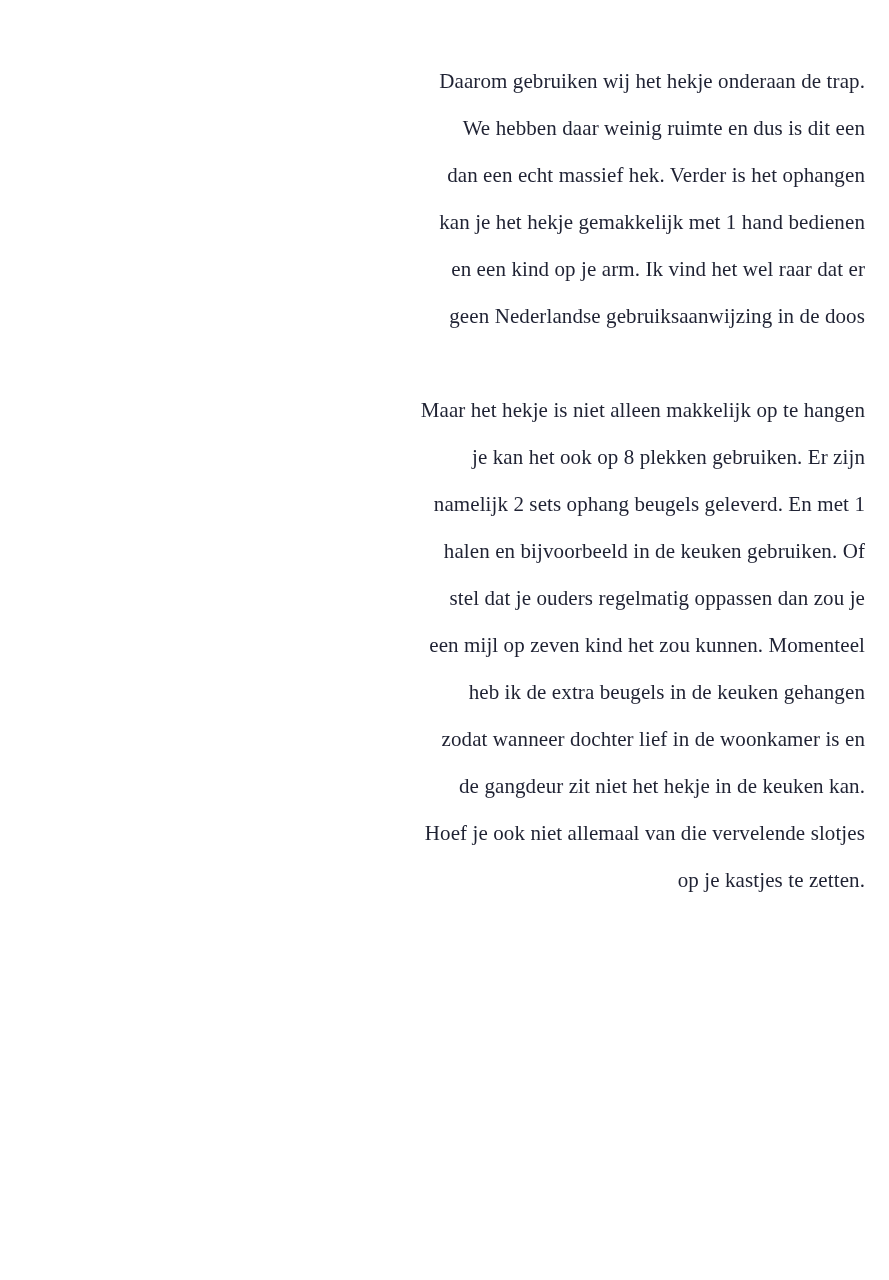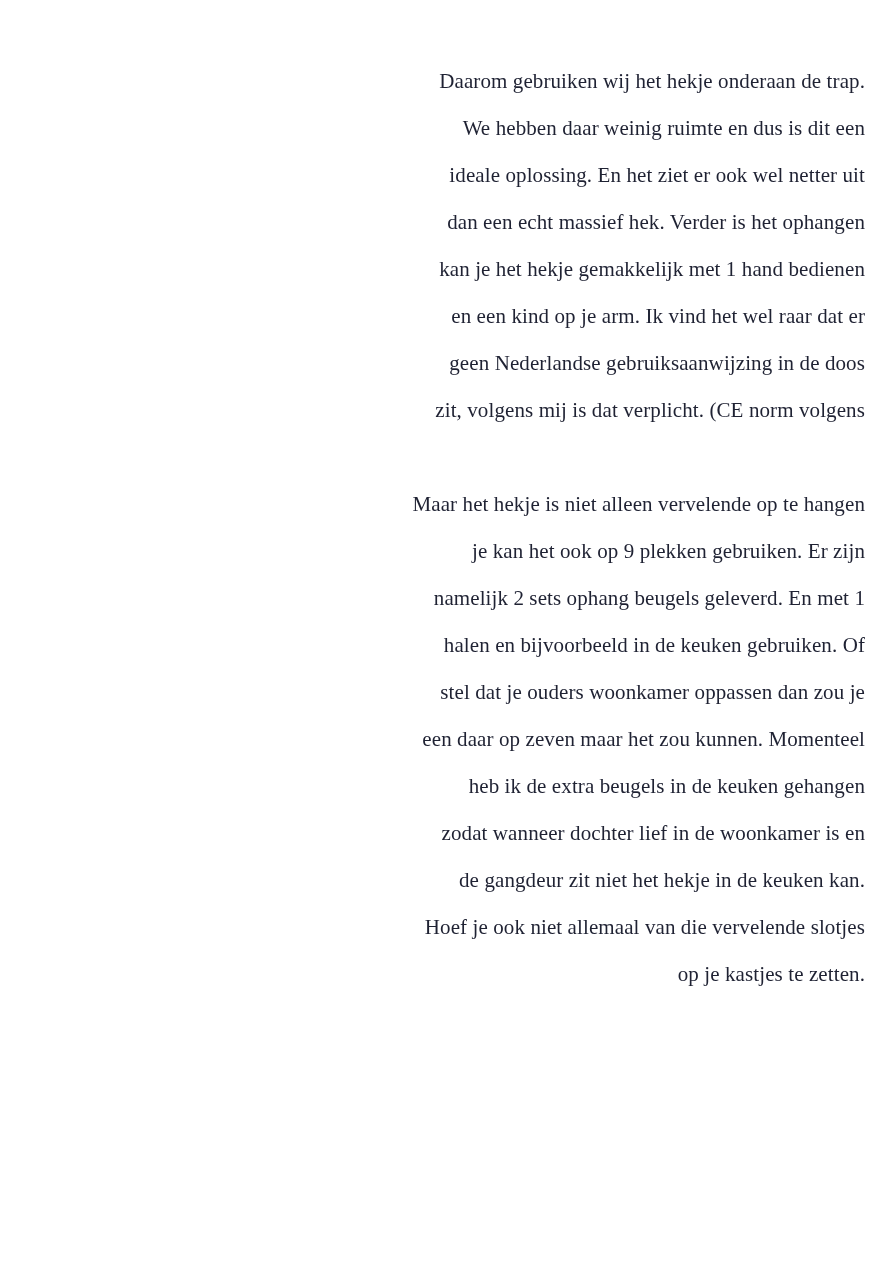--- a/index.html
+++ b/index.html
@@ -34,34 +34,32 @@
       height: 47px;
     }
   </style>
 </head>
 <body>
 
 <div class="review">
   <div class="paragraph">
     <span class="line">Daarom gebruiken wij het hekje onderaan de trap.</span>
     <span class="line">We hebben daar weinig ruimte en dus is dit een</span>
-    <span class="line">ideale oplossing. En het ziet er ook wel netter uit</span>
     <span class="line">dan een echt massief hek. Verder is het ophangen</span>
     <span class="line">kan je het hekje gemakkelijk met 1 hand bedienen</span>
     <span class="line">en een kind op je arm. Ik vind het wel raar dat er</span>
     <span class="line">geen Nederlandse gebruiksaanwijzing in de doos</span>
-    <span class="line">zit, volgens mij is dat verplicht. (CE norm volgens</span>
   </div>
   <div class="para-gap"></div>
   <div class="paragraph">
-    <span class="line">Maar het hekje is niet alleen vervelende op te hangen</span>
-    <span class="line">je kan het ook op 9 plekken gebruiken. Er zijn</span>
+    <span class="line">Maar het hekje is niet alleen makkelijk op te hangen</span>
+    <span class="line">je kan het ook op 8 plekken gebruiken. Er zijn</span>
     <span class="line">namelijk 2 sets ophang beugels geleverd. En met 1</span>
     <span class="line">halen en bijvoorbeeld in de keuken gebruiken. Of</span>
-    <span class="line">stel dat je ouders woonkamer oppassen dan zou je</span>
-    <span class="line">een daar op zeven maar het zou kunnen. Momenteel</span>
+    <span class="line">stel dat je ouders regelmatig oppassen dan zou je</span>
+    <span class="line">een mijl op zeven kind het zou kunnen. Momenteel</span>
     <span class="line">heb ik de extra beugels in de keuken gehangen</span>
     <span class="line">zodat wanneer dochter lief in de woonkamer is en</span>
     <span class="line">de gangdeur zit niet het hekje in de keuken kan.</span>
     <span class="line">Hoef je ook niet allemaal van die vervelende slotjes</span>
     <span class="line">op je kastjes te zetten.</span>
   </div>
 </div>
 
 </body></html>

